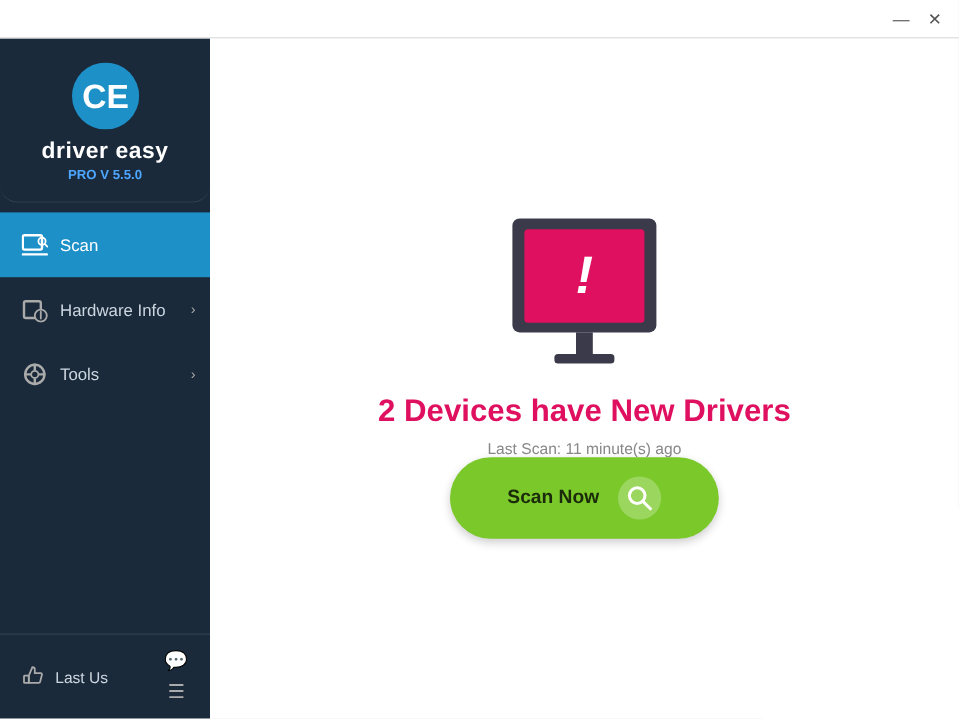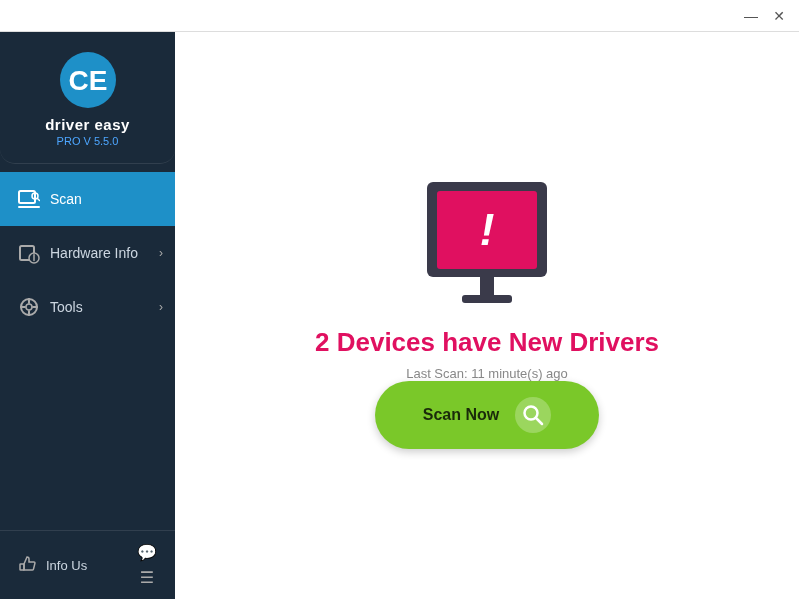--- a/index.html
+++ b/index.html
@@ -64,29 +64,29 @@
     }
 
     .logo-icon {
       width: 56px;
       height: 56px;
       margin-bottom: 8px;
     }
 
     .app-name {
       color: #ffffff;
-      font-size: 15px;
+      font-size: 19px;
       font-weight: 600;
       letter-spacing: 0.5px;
     }
 
     .app-version {
       color: #4da6ff;
       font-size: 11px;
-      font-weight: 400;
+      font-weight: 700;
       margin-top: 2px;
     }
 
     .sidebar-nav {
       flex: 1;
       display: flex;
       flex-direction: column;
       padding-top: 8px;
     }
 
@@ -323,21 +323,21 @@
     </nav>
 
     <div class="sidebar-footer">
       <div class="footer-like">
         <span class="nav-icon">
           <svg width="20" height="20" viewBox="0 0 20 20" fill="none" xmlns="http://www.w3.org/2000/svg">
             <path d="M6 9l3-7c1 0 2 .5 2 2v3h5a1 1 0 011 1l-1.5 6A1 1 0 0114.5 15H6V9z" stroke="#aaa" stroke-width="1.5" fill="none"></path>
             <rect x="2" y="9" width="4" height="6" rx="0.5" stroke="#aaa" stroke-width="1.5" fill="none"></rect>
           </svg>
         </span>
-        <span>Info Us</span>
+        <span>Last Us</span>
       </div>
       <div class="footer-icons">
         <span style="color:#aaa;font-size:16px;cursor:pointer;">💬</span>
         <span style="color:#aaa;font-size:16px;cursor:pointer;">☰</span>
       </div>
     </div>
   </div>
 
   <div class="main-content">
 

